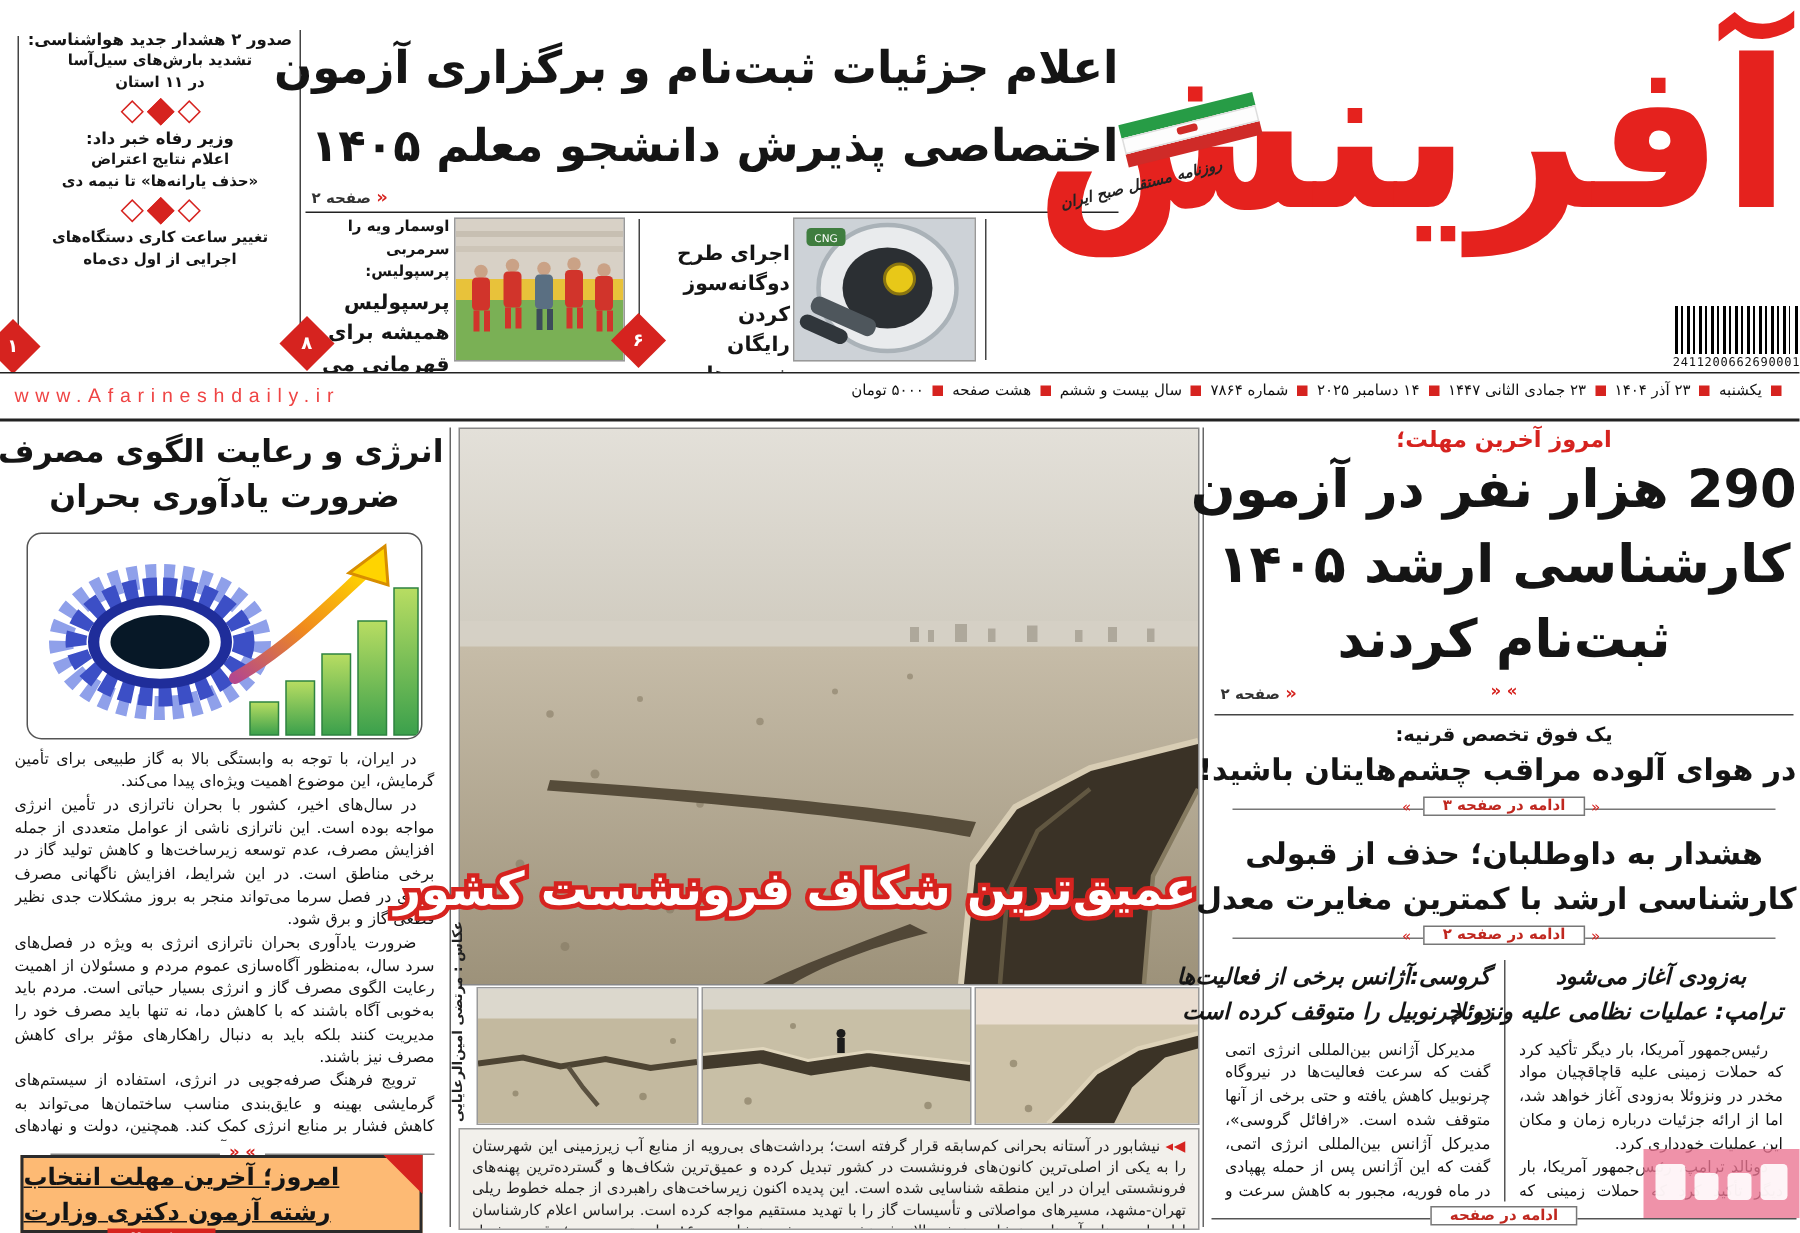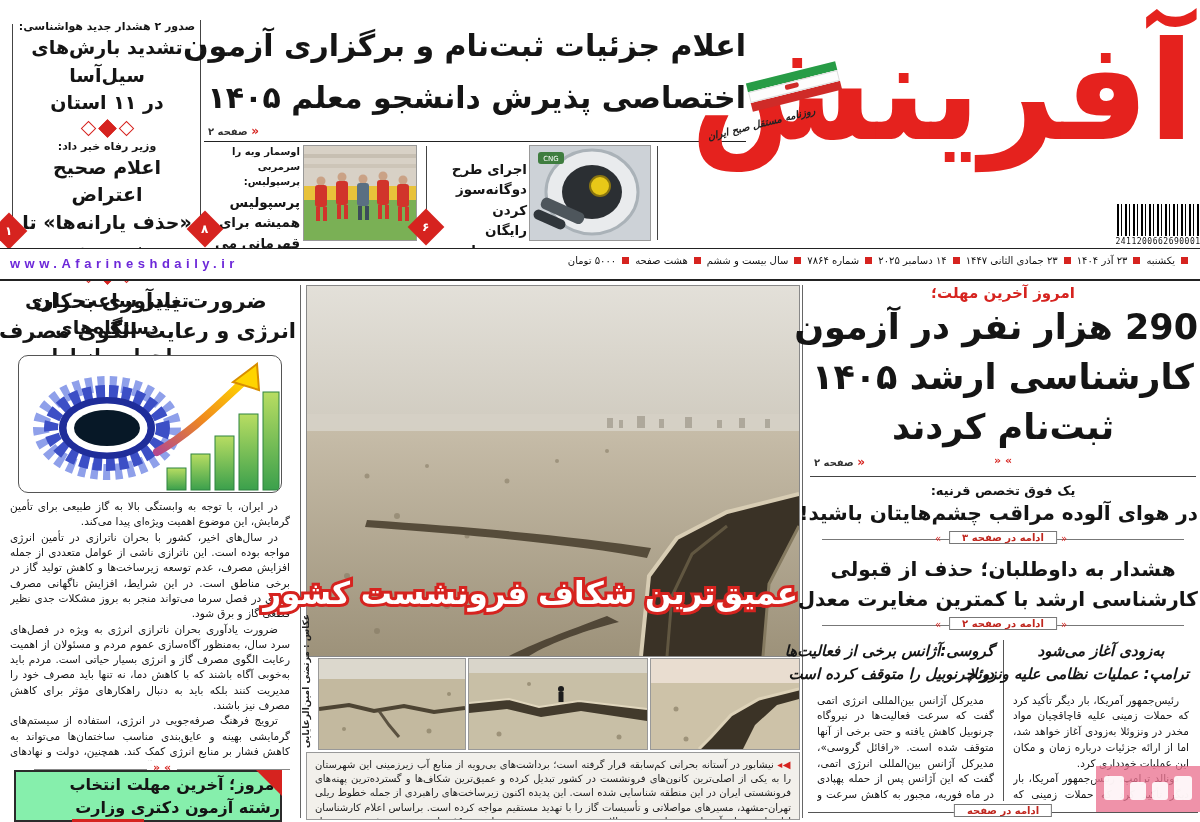--- a/index.html
+++ b/index.html
@@ -3,21 +3,21 @@
 <meta charset="utf-8">
 <style>
   html,body{margin:0;padding:0;background:#e8e8e8;}
   .page{position:relative;width:1200px;height:822px;margin:0 auto;background:#fff;
         font-family:"DejaVu Sans",sans-serif;color:#151515;overflow:hidden;direction:rtl;}
   .vline{position:absolute;width:0;border-left:1px solid #444;}
 
   
   .rail{position:absolute;left:16px;top:18px;width:182px;text-align:center;}
   .rail .kicker{font-size:11px;font-weight:700;margin:2px 0 1px;}
-  .rail .title{font-size:19px;font-weight:800;line-height:1.45;}
+  .rail .title{font-size:10px;font-weight:800;line-height:1.45;}
   .diamond-row{display:flex;justify-content:center;align-items:center;gap:7px;margin:5px 0;}
   .dia{width:9px;height:9px;border:1.5px solid #d6231f;background:#fff;transform:rotate(45deg);}
   .dia.fill{background:#d6231f;border-color:#d6231f;width:11px;height:11px;}
   .badge{position:absolute;width:26px;height:26px;background:#d6231f;transform:rotate(45deg);
          display:flex;align-items:center;justify-content:center;}
   .badge span{transform:rotate(-45deg);color:#fff;font-size:12px;font-weight:800;}
 
   
   .tophead{position:absolute;left:204px;top:20px;width:542px;text-align:center;}
   .tophead .l{font-size:30px;font-weight:900;line-height:52px;letter-spacing:-0.5px;white-space:nowrap;text-align:right;}
@@ -47,42 +47,42 @@
            transform:rotate(-14deg);color:#222;white-space:nowrap;}
   .barcode{position:absolute;left:457px;top:204px;width:82px;height:32px;
            background:repeating-linear-gradient(90deg,#000 0 2px,#fff 2px 4px,#000 4px 5px,#fff 5px 8px);}
   .barcode-digits{position:absolute;left:455px;top:237px;width:86px;text-align:center;direction:ltr;
                   font-family:"DejaVu Sans Mono",monospace;font-size:8px;letter-spacing:0.5px;color:#111;}
 
   
   .dateline{position:absolute;left:0;top:248px;width:1200px;height:30px;
             border-top:1.5px solid #222;border-bottom:2px solid #222;background:#fff;}
   .site{position:absolute;left:10px;top:7px;direction:ltr;font-family:"Liberation Sans","DejaVu Sans",sans-serif;
-        font-size:13px;font-weight:700;letter-spacing:4.5px;color:#6d28d9;}
+        font-size:13px;font-weight:400;letter-spacing:4.5px;color:#ef4444;}
   .dl-items{position:absolute;right:6px;top:6px;display:flex;align-items:center;}
   .dl-item{font-size:10px;font-weight:400;color:#111;white-space:nowrap;}
   .dl-sq{width:7px;height:7px;background:#d6231f;margin:0 6px;flex:0 0 auto;}
 
   
   .v-main{top:285px;height:533px;border-left:1px solid #666;}
 
   
   .energy{position:absolute;left:4px;top:286px;width:292px;text-align:center;}
   .energy .t{font-size:21px;font-weight:900;line-height:1.45;letter-spacing:-0.5px;white-space:nowrap;}
   .energy-fig{margin:8px auto 6px;width:262px;height:136px;border:1.5px solid #555;border-radius:10px;
               background:#fff;overflow:hidden;}
   .energy-body{margin:2px 6px;height:262px;overflow:hidden;font-size:10.5px;line-height:1.46;
                text-align:justify;direction:rtl;}
   .energy-body p{margin:0;text-indent:12px;}
   .divider-q{position:relative;margin:4px 14px;height:14px;}
   .divider-q .ln{position:absolute;top:7px;left:0;right:0;border-top:1px solid #888;}
   .divider-q .q{position:absolute;top:-1px;left:50%;transform:translateX(-50%);background:#fff;
                 padding:0 6px;color:#d6231f;font-size:11px;font-weight:900;}
   .bottom-box{position:absolute;left:14px;top:770px;width:264px;height:48px;border:2px solid #2b2b2b;
-              background:#86efac;text-align:right;}
+              background:#fdba74;text-align:left;text-decoration:underline;}
   .bottom-box .bl{font-size:16px;font-weight:800;line-height:1.42;}
   .corner{position:absolute;top:-2px;right:-2px;width:0;height:0;
           border-style:solid;border-width:0 26px 26px 0;border-color:transparent #d6231f transparent transparent;}
   .pg-tab{position:absolute;left:56px;bottom:-12px;background:#d6231f;color:#fff;font-size:10px;
           font-weight:700;padding:1px 16px;}
 
   
   .mainphoto{position:absolute;left:306px;top:285px;width:492px;height:370px;border:1px solid #888;overflow:hidden;}
   .overlay-wrap{position:absolute;left:306px;top:575px;width:492px;height:70px;text-align:center;}
   .overlay-t{position:absolute;left:0;top:0;width:100%;font-size:31px;font-weight:900;white-space:nowrap;
@@ -137,21 +137,21 @@
   <div class="rail">
     <div class="kicker">صدور ۲ هشدار جدید هواشناسی:</div>
     <div class="title">تشدید بارش‌های سیل‌آسا</div>
     <div class="title">در ۱۱ استان</div>
     <div class="diamond-row">
       <span class="dia"></span>
       <span class="dia fill"></span>
       <span class="dia"></span>
     </div>
     <div class="kicker">وزیر رفاه خبر داد:</div>
-    <div class="title">اعلام صحیح اعتراض</div>
+    <div class="title">اعلام نتایج اعتراض</div>
     <div class="title">«حذف یارانه‌ها» تا نیمه دی</div>
     <div class="diamond-row">
       <span class="dia"></span>
       <span class="dia fill"></span>
       <span class="dia"></span>
     </div>
     <div class="title">تغییر ساعت کاری دستگاه‌های</div>
     <div class="title">اجرایی از اول دی‌ماه</div>
   </div>
   <div class="badge" style="left:-4px;top:218px;">
@@ -287,22 +287,22 @@
       <span class="dl-item">هشت صفحه</span>
       <span class="dl-sq"></span>
       <span class="dl-item">۵۰۰۰ تومان</span>
     </div>
   </div>
 
   <div class="vline v-main" style="left:300px;"></div>
   <div class="vline v-main" style="left:802px;"></div>
 
   <div class="energy">
+    <div class="t">انرژی و رعایت الگوی مصرف</div>
     <div class="t">ضرورت یادآوری بحران</div>
-    <div class="t">انرژی و رعایت الگوی مصرف</div>
     <div class="energy-fig">
       <svg width="262" height="136" viewBox="0 0 262 136">
         <defs>
           <linearGradient id="barg" x1="0" y1="0" x2="0" y2="1">
             <stop offset="0" stop-color="#b8dd62"></stop>
               <stop offset="1" stop-color="#3ba04c"></stop>
           </linearGradient>
           <linearGradient id="arrg" x1="0" y1="1" x2="1" y2="0">
             <stop offset="0" stop-color="#b5488c"></stop>
               <stop offset="0.5" stop-color="#f08a1d"></stop>

